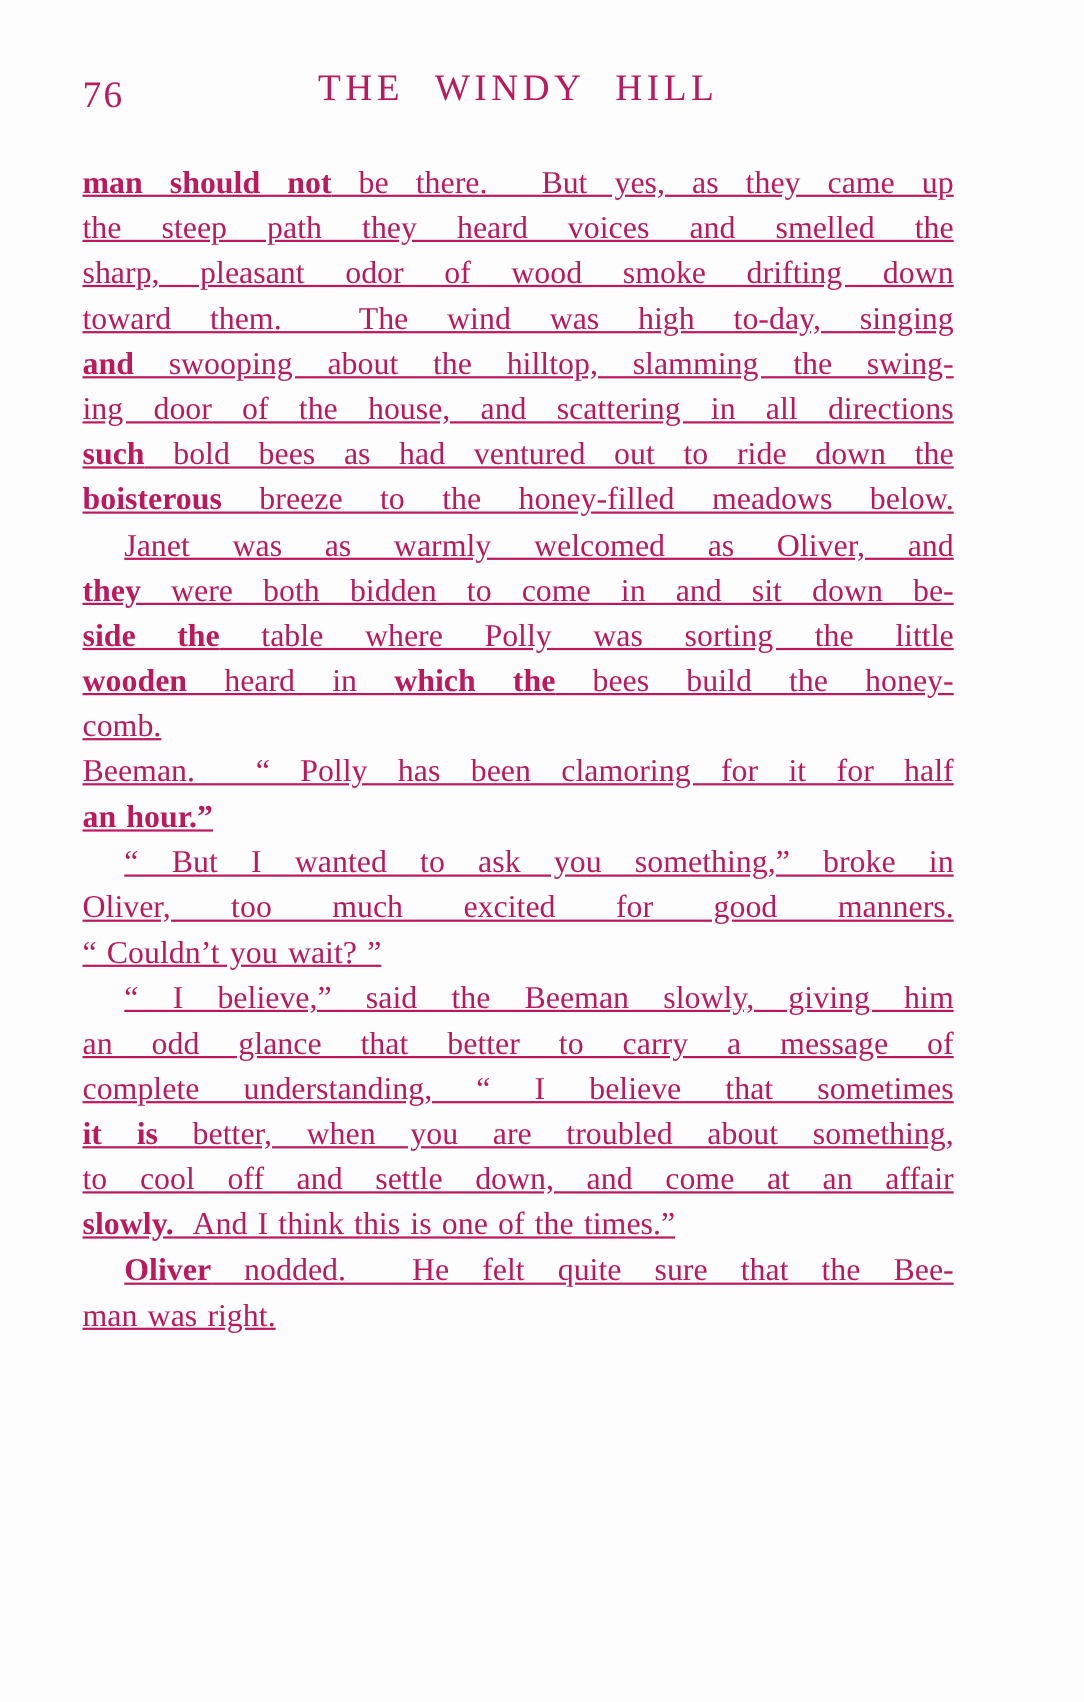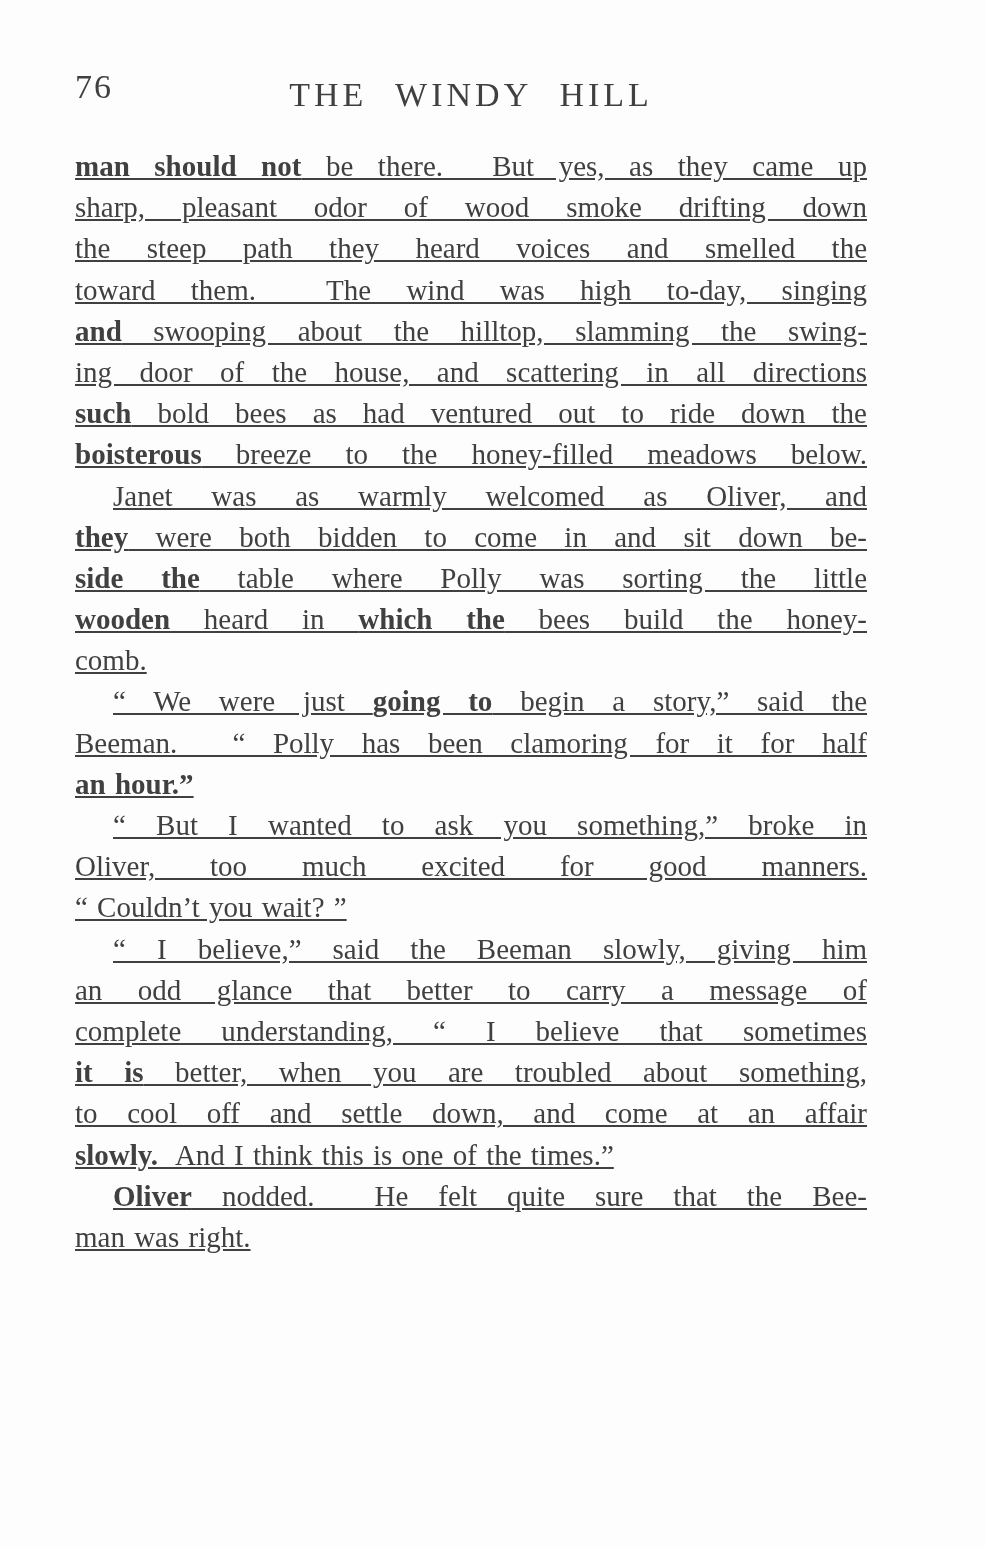--- a/index.html
+++ b/index.html
@@ -5,21 +5,21 @@
   html, body {
     margin: 0;
     padding: 0;
     background: #ffffff;
   }
   .page {
     position: relative;
     width: 985px;
     height: 1547px;
     background: #fdfdfd;
-    color: #404040;
+    color: #be185d;
     font-family: "Liberation Serif", "DejaVu Serif", serif;
     overflow: hidden;
   }
   
   .header {
     position: absolute;
     top: 62px;
     left: 75px;
     width: 792px;
     height: 48px;
@@ -28,21 +28,21 @@
     position: absolute;
     left: 0;
     top: 6px;
     font-size: 34px;
     letter-spacing: 2px;
   }
   .running-title {
     position: absolute;
     left: 0;
     right: 0;
-    top: 14px;
+    top: 0;
     text-align: center;
     font-size: 34px;
     letter-spacing: 4px;
     word-spacing: 16px;
     white-space: nowrap;
   }
   
   .body-block {
     position: absolute;
     top: 146px;
@@ -78,33 +78,32 @@
 <div class="page">
 
   <div class="header">
     <span class="page-num">76</span>
     <span class="running-title">THE WINDY HILL</span>
   </div>
 
   <div class="body-block">
 
   <div class="line just"><span class="ink">man should not</span><span> be there.&nbsp; But yes, as they came up</span></div>
+      <div class="line just"><span>the steep path they heard voices and smelled the</span></div>
       <div class="line just"><span>sharp, pleasant odor of wood smoke drifting down</span></div>
-      <div class="line just"><span>the steep path they heard voices and smelled the</span></div>
       <div class="line just"><span>toward them.&nbsp; The wind was high to-day, singing</span></div>
       <div class="line just"><span class="ink">and</span><span> swooping about the hilltop, slamming the swing-</span></div>
       <div class="line just"><span>ing door of the house, and scattering in all directions</span></div>
       <div class="line just"><span class="ink">such</span><span> bold bees as had ventured out to ride down the</span></div>
       <div class="line just"><span class="ink">boisterous</span><span> breeze to the honey-filled meadows below.</span></div>
       <div class="line just ind"><span>Janet was as warmly welcomed as Oliver, and</span></div>
       <div class="line just"><span class="ink">they</span><span> were both bidden to come in and sit down be-</span></div>
       <div class="line just"><span class="ink">side the</span><span> table where Polly was sorting the little</span></div>
       <div class="line just"><span class="ink">wooden</span><span> heard in </span><span class="ink">which the</span><span> bees build the honey-</span></div>
       <div class="line"><span>comb.</span></div>
-      <div class="line just ind"><span>“ We were just </span><span class="ink">going to</span><span> begin a story,” said the</span></div>
       <div class="line just"><span>Beeman.&nbsp; “ Polly has been clamoring for it for half</span></div>
       <div class="line"><span class="ink">an hour.”</span></div>
       <div class="line just ind"><span>“ But I wanted to ask you something,” broke in</span></div>
       <div class="line just"><span>Oliver, too much excited for good manners.</span></div>
       <div class="line"><span>“ Couldn’t you wait? ”</span></div>
       <div class="line just ind"><span>“ I believe,” said the Beeman slowly, giving him</span></div>
       <div class="line just"><span>an odd glance that better to carry a message of</span></div>
       <div class="line just"><span>complete understanding, “ I believe that sometimes</span></div>
       <div class="line just"><span class="ink">it is</span><span> better, when you are troubled about something,</span></div>
       <div class="line just"><span>to cool off and settle down, and come at an affair</span></div>

